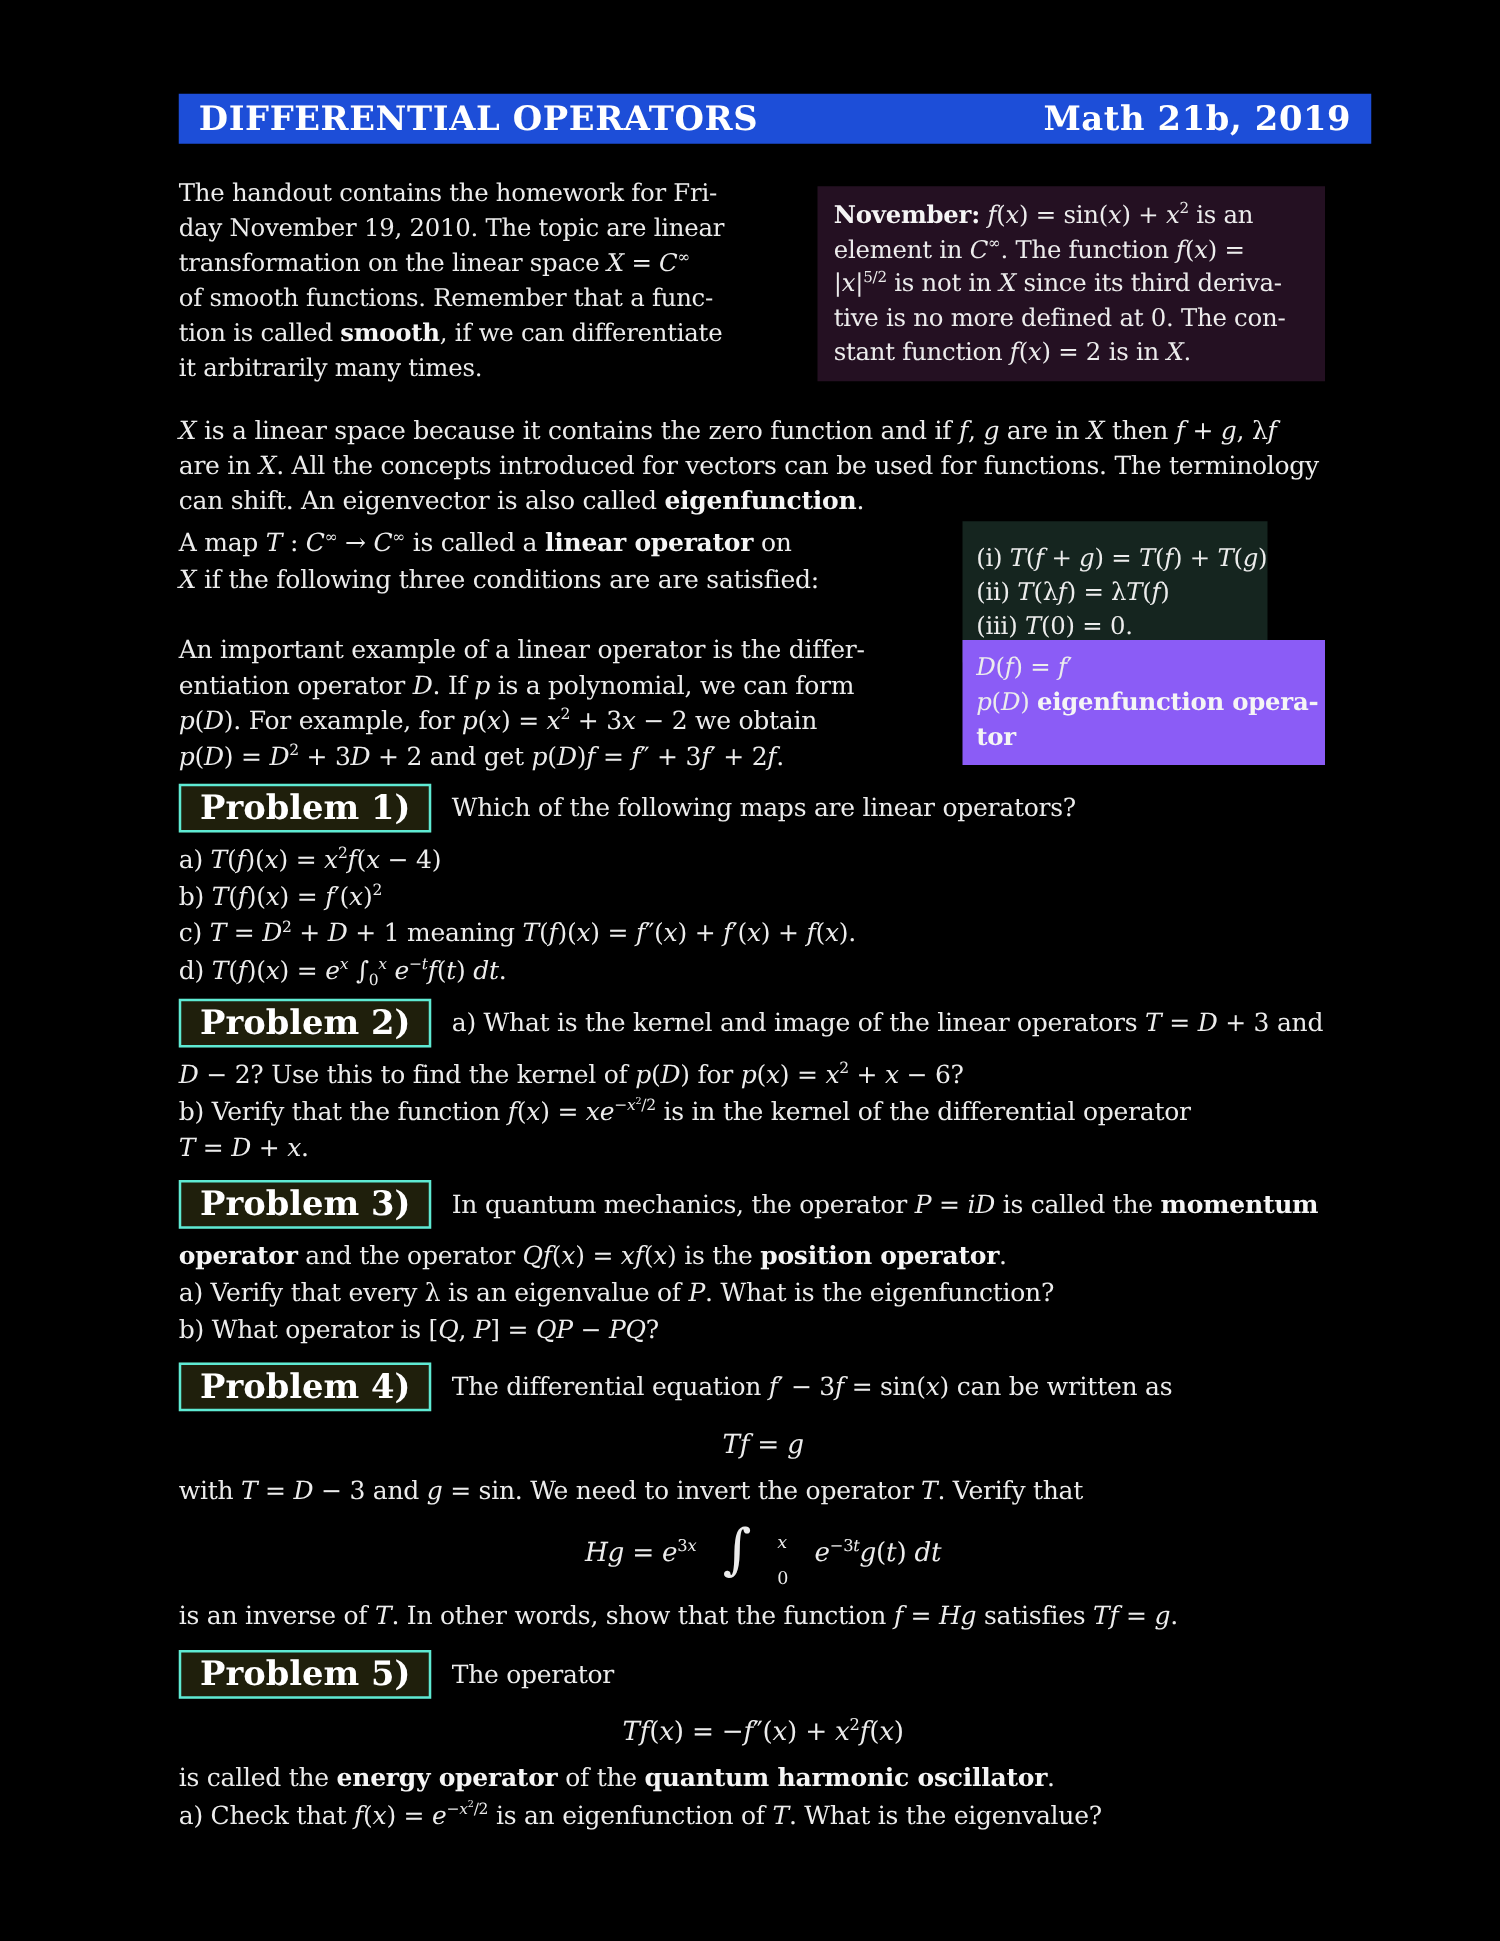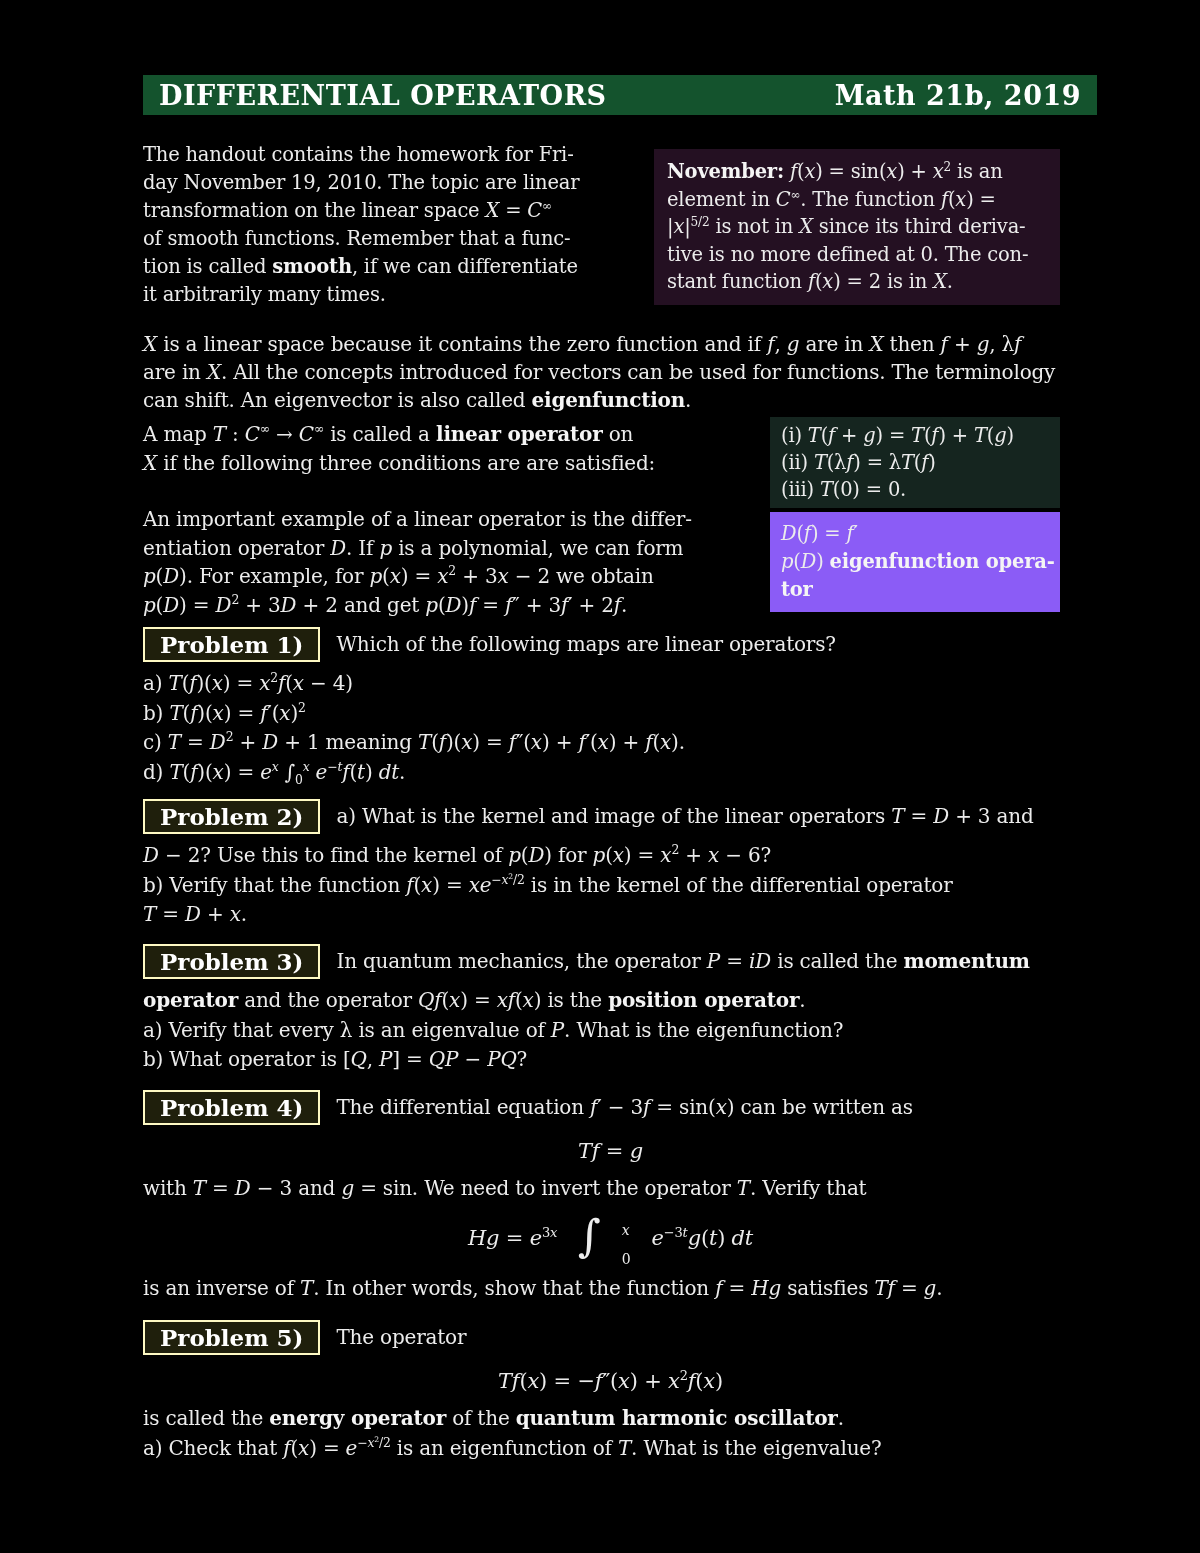--- a/index.html
+++ b/index.html
@@ -1,45 +1,45 @@
 <!DOCTYPE html>
 <html><head>
 <meta charset="utf-8">
 <style>
   html,body{margin:0;padding:0;background:#000;}
   .page{position:relative;width:1200px;height:1553px;background:#000;color:#ececec;
         font-family:"DejaVu Serif",serif;overflow:hidden;}
   i{font-style:italic;}
   b{font-weight:bold;color:#f5f5f5;}
   sup,sub{font-size:62%;line-height:0;}
-  .banner{position:absolute;left:143px;top:75px;width:954px;height:40px;background:#14532d;
+  .banner{position:absolute;left:143px;top:75px;width:954px;height:40px;background:#1d4ed8;
           display:flex;align-items:center;justify-content:space-between;padding:0 16px;
           box-sizing:border-box;font-weight:bold;font-size:27px;color:#ffffff;letter-spacing:.5px;}
   .line{line-height:29.5px;white-space:nowrap;letter-spacing:-0.2px;}
   .intro-left{position:absolute;left:143px;top:141px;width:475px;font-size:19.5px;}
   .intro-left .line{line-height:28px;}
   .examples{position:absolute;left:654px;top:149px;width:406px;background:#241022;
             padding:9px 13px;box-sizing:border-box;font-size:19.5px;}
   .examples .line{line-height:27.5px;}
   .para{position:absolute;left:143px;top:330px;width:935px;font-size:20px;}
   .para .line{line-height:28px;}
   .linop-left{position:absolute;left:143px;top:420px;width:620px;font-size:20px;}
   .linop-left .line{line-height:29px;}
-  .cond-box{position:absolute;left:770px;top:417px;width:290px;background:#15251f;
-            padding:5px 11px;box-sizing:border-box;font-size:19.5px;}
+  .cond-box{position:absolute;left:770px;top:417px;width:244px;background:#15251f;
+            padding:16px 11px;box-sizing:border-box;font-size:19.5px;}
   .cond-box .line{line-height:27px;}
   .diff-left{position:absolute;left:143px;top:505px;width:625px;font-size:20px;}
   .diff-left .line{line-height:28.5px;}
   .diff-box{position:absolute;left:770px;top:512px;width:290px;background:#8b5cf6;
             padding:8px 11px;box-sizing:border-box;font-size:19.5px;}
   .diff-box .line{line-height:28px;}
   .problem{position:absolute;left:143px;width:935px;font-size:20px;}
   #p1{top:627px;} #p2{top:799px;} #p3{top:944px;} #p4{top:1090px;} #p5{top:1320px;}
   .prow{display:flex;align-items:center;gap:16px;margin-bottom:7px;}
-  .plabel{border:2px solid #fef9c3;background:#1f1f0c;padding:2px 15px;font-size:23px;
+  .plabel{border:2px solid #5eead4;background:#1f1f0c;padding:2px 15px;font-size:27px;
           font-weight:bold;white-space:nowrap;color:#ffffff;flex:0 0 auto;}
   .display{text-align:center;font-size:21px;line-height:29px;letter-spacing:-0.2px;}
   .eq1{margin:12px 0 8px 0;}
   .int-display{display:flex;align-items:center;justify-content:center;gap:21px;height:58px;margin:6px 0;}
   .bigint{font-size:44px;line-height:1;transform:translateY(-3px);}
   .lims{display:flex;flex-direction:column;justify-content:space-between;height:46px;
         font-size:14px;text-align:left;}
 </style>
 </head>
 <body>

